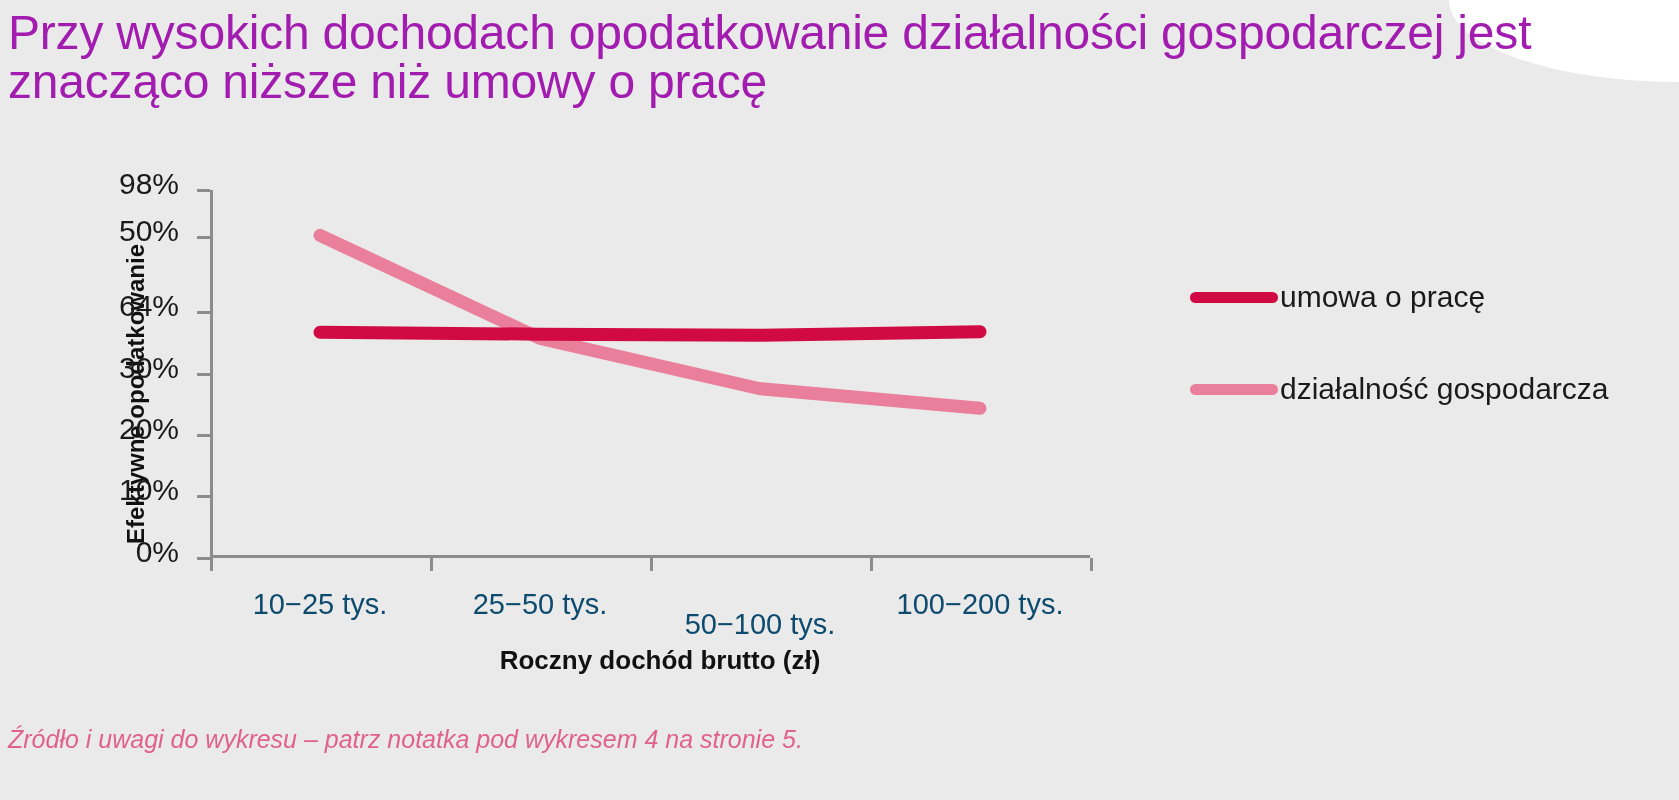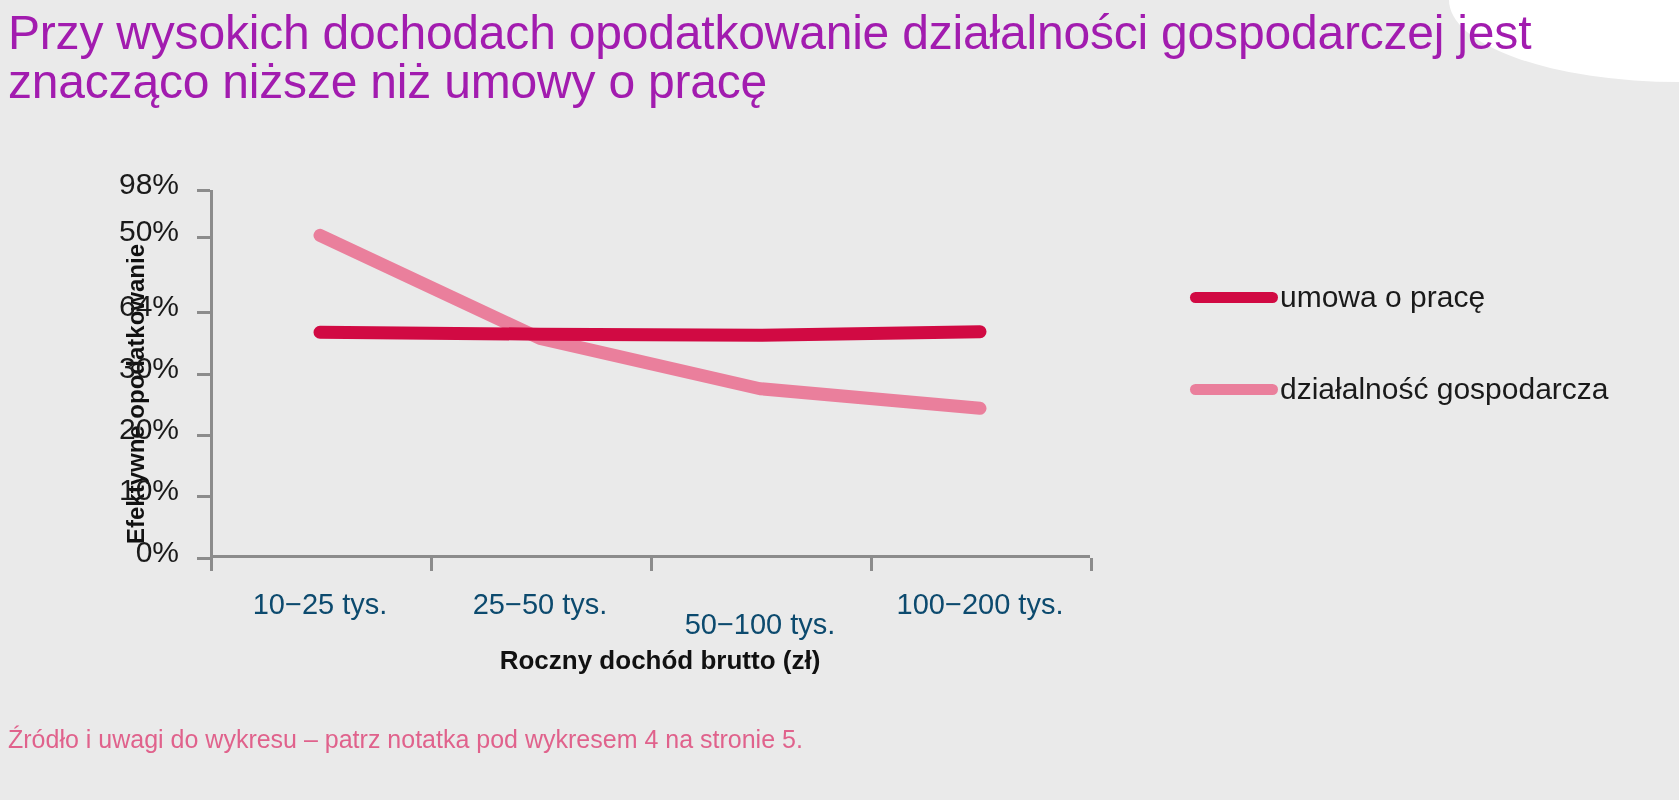--- a/index.html
+++ b/index.html
@@ -40,20 +40,21 @@
     line-height: 49px;
     font-weight: 400;
     letter-spacing: -0.2px;
     z-index: 4;
   }
   .footnote {
     position: absolute;
     left: 8px;
     top: 722px;
     color: #e0628c;
+    font-style: italic;
     font-size: 25px;
     line-height: 34px;
     z-index: 4;
   }
 
   
   .chart-wrap {
     position: absolute;
     left: 0;
     top: 150px;

